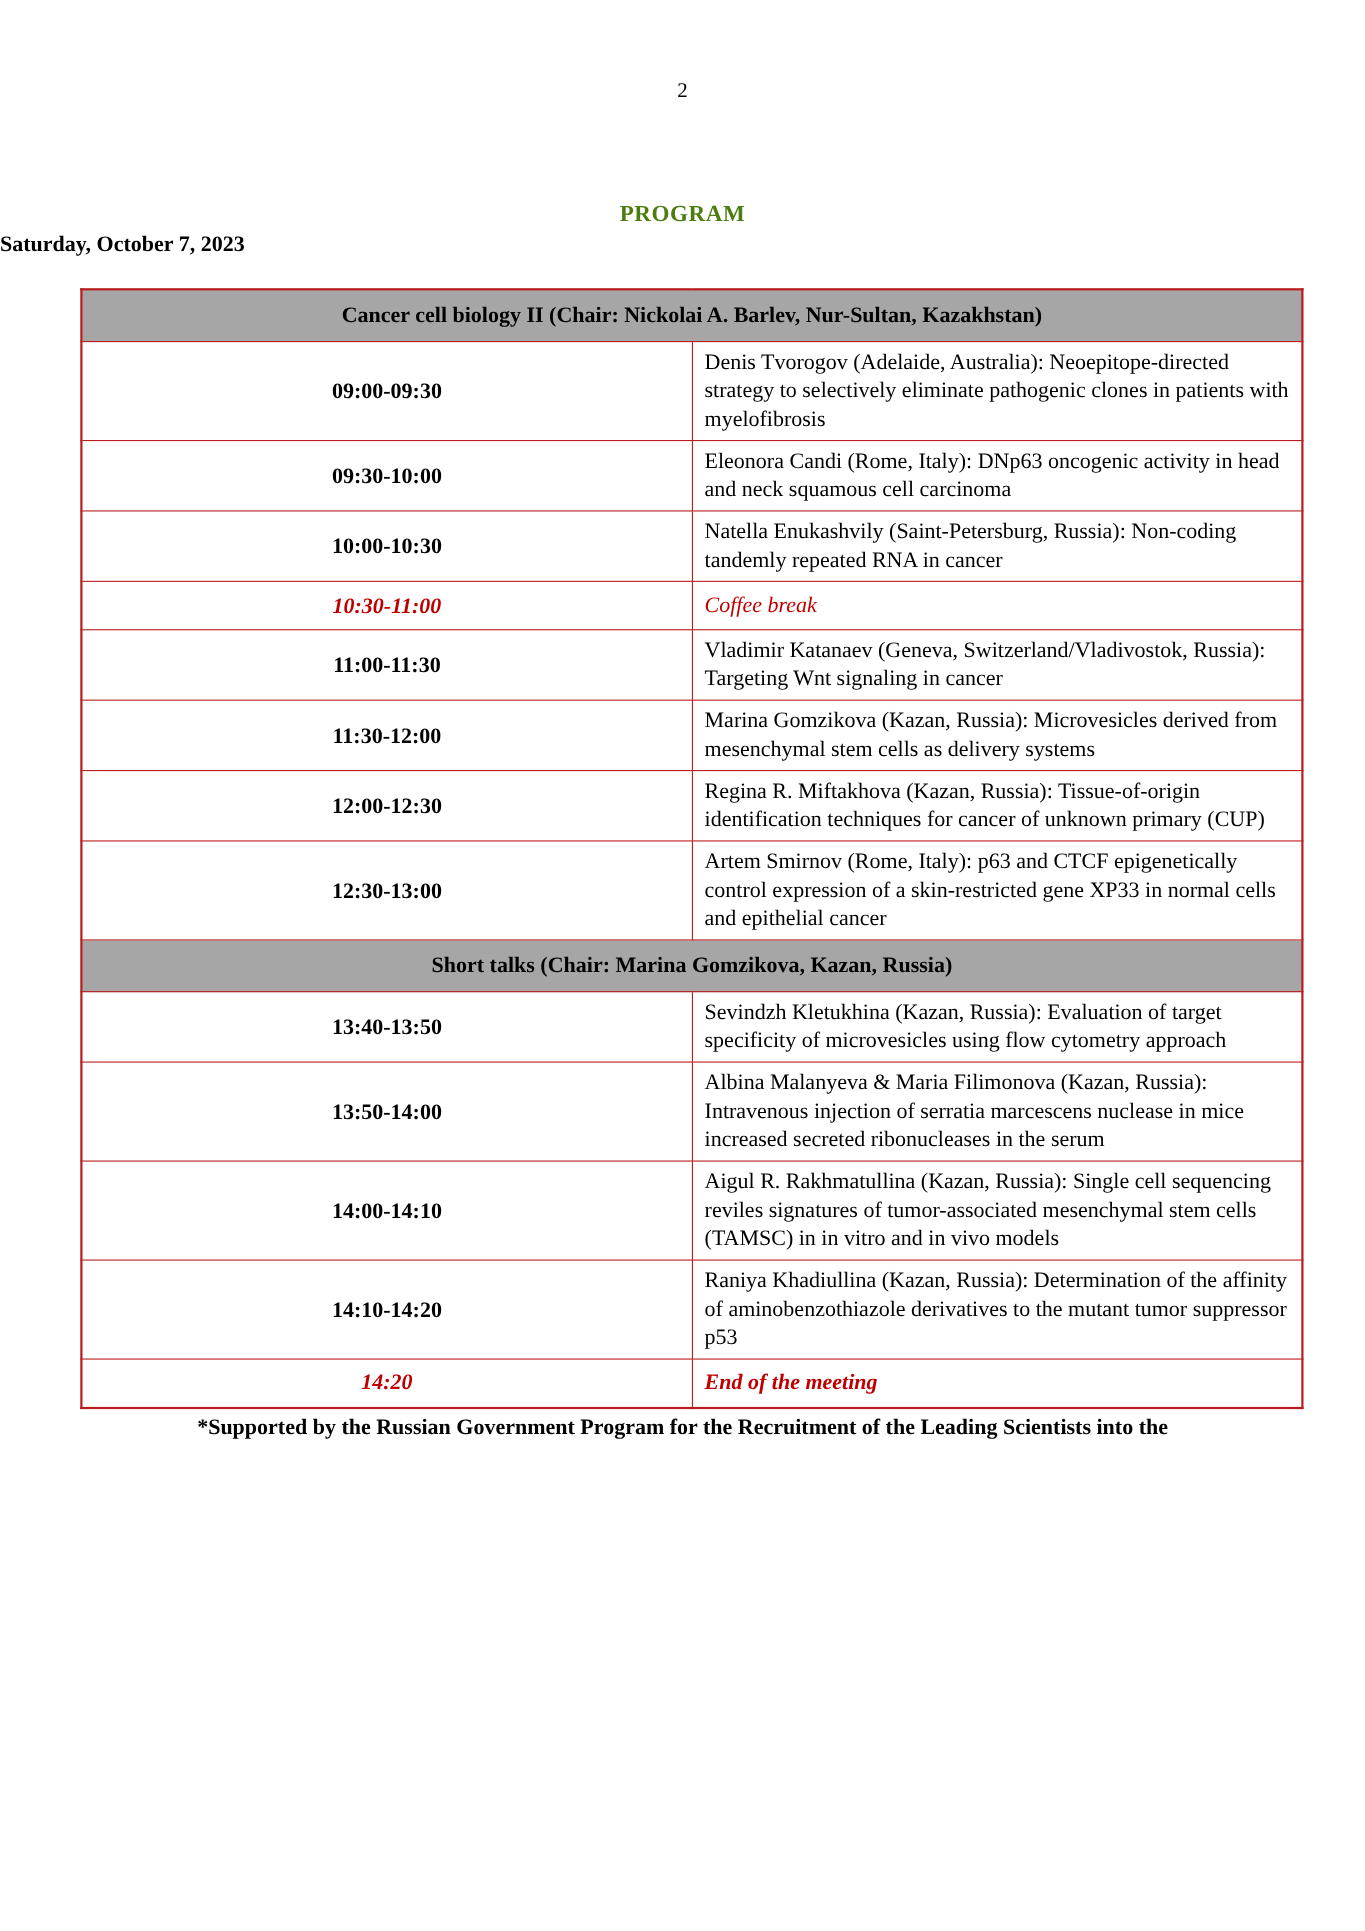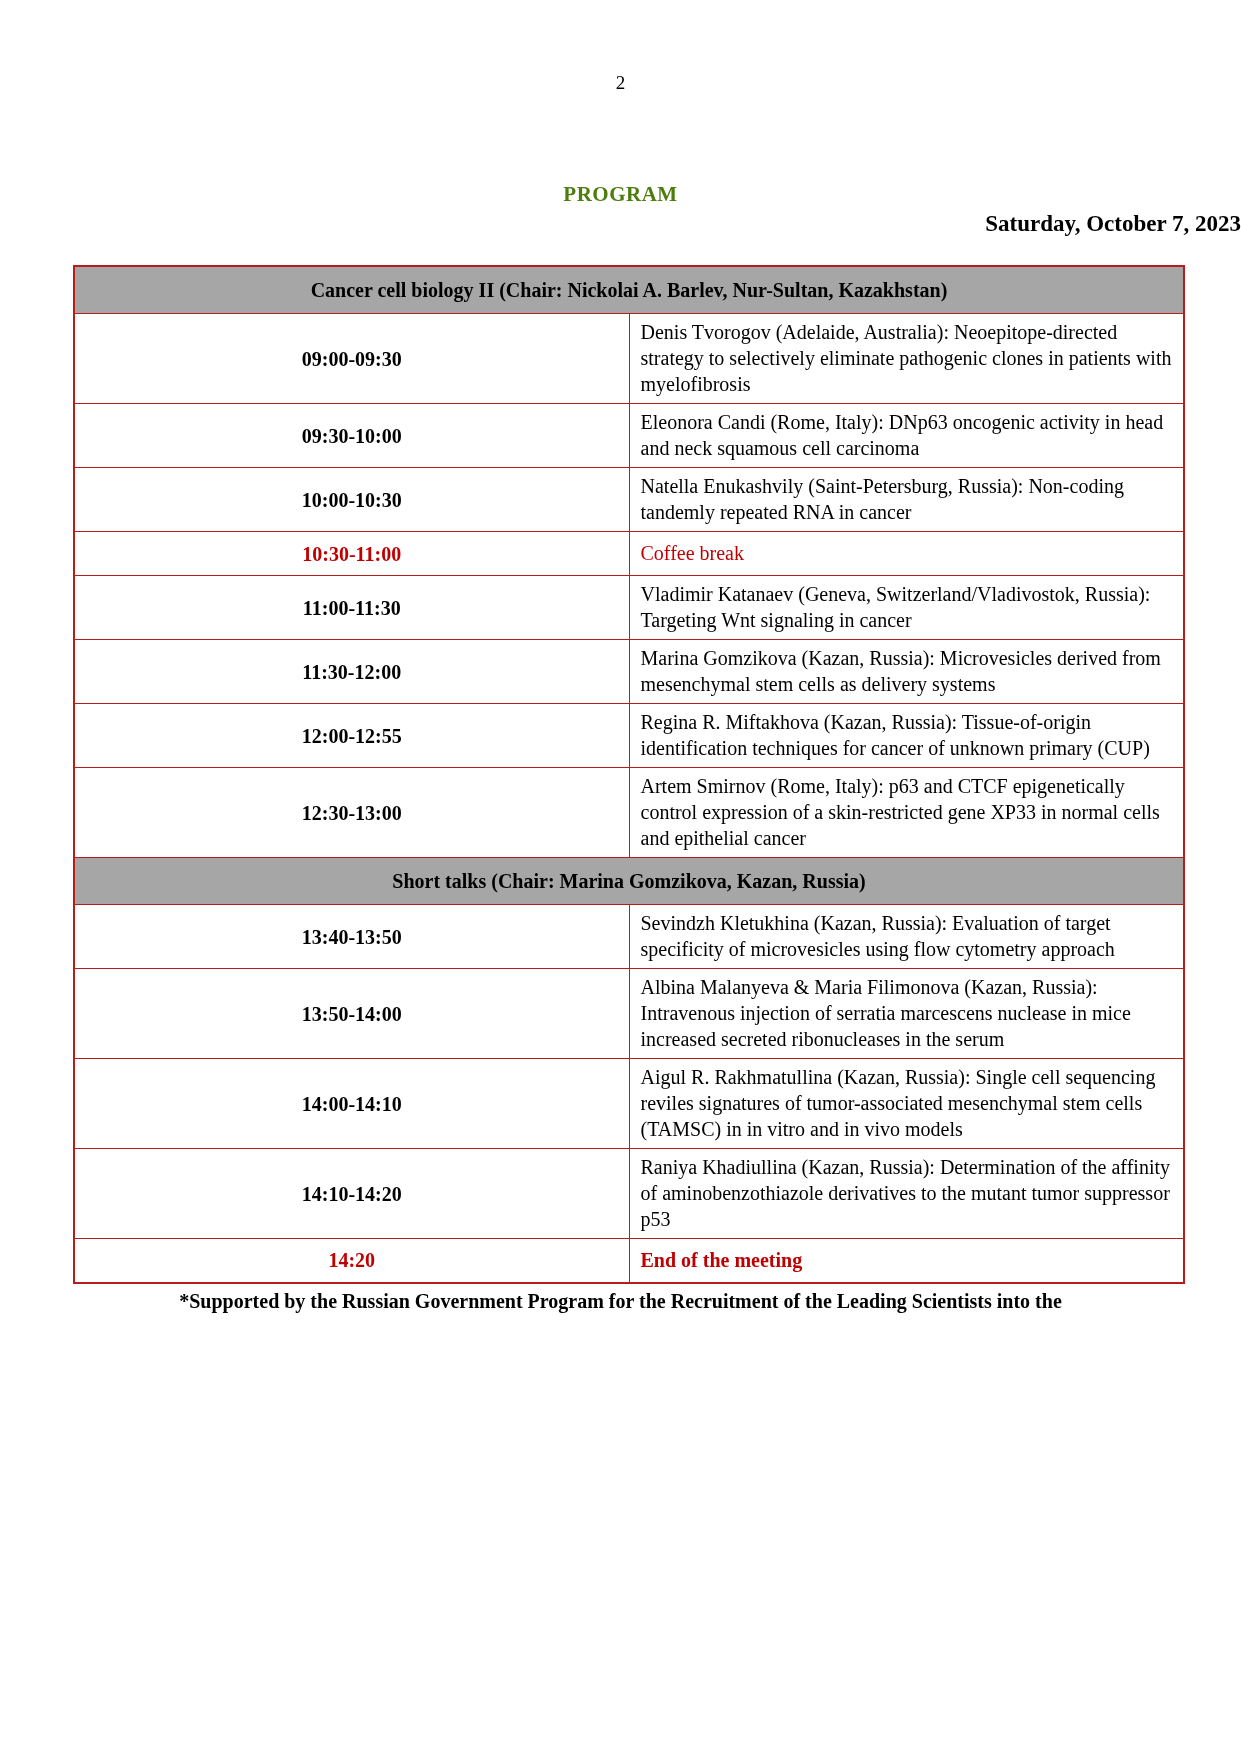--- a/index.html
+++ b/index.html
@@ -24,24 +24,23 @@
   .doc-title {
     margin-top: 88px;
     text-align: center;
     font-size: 21px;
     font-weight: bold;
     color: #4d7c0f;
     letter-spacing: 0.5px;
   }
   .doc-date {
     margin-top: 4px;
-    text-align: right;
-    font-size: 23px;
+    text-align: left;
+    font-size: 20px;
     font-weight: bold;
-    margin-left: 16px;
   }
   table.program {
     border-collapse: collapse;
     margin-left: 73px;
     margin-top: 28px;
     width: 1112px;
     table-layout: fixed;
     font-size: 20px;
     line-height: 26px;
   }
@@ -78,20 +77,21 @@
   }
   .speaker {
     font-weight: normal;
     margin-top: 37px;
   }
   tr.break-row td {
     color: #c00000;
   }
   tr.break-row {
     height: 44px;
+    font-style: italic;
   }
   tr.end-row td {
     color: #c00000;
   }
   tr.end-row td.talk {
     font-weight: bold;
   }
   .footnote {
     text-align: center;
     font-size: 20px;
@@ -134,21 +134,21 @@
     </tr>
     <tr class="talk-row">
       <td class="time">11:00-11:30</td>
       <td class="talk"><span class="speaker">Vladimir Katanaev (Geneva, Switzerland/Vladivostok, Russia)</span><span>: Targeting Wnt signaling in cancer</span></td>
     </tr>
     <tr class="talk-row">
       <td class="time">11:30-12:00</td>
       <td class="talk"><span class="speaker">Marina Gomzikova (Kazan, Russia)</span><span>: Microvesicles derived from mesenchymal stem cells as delivery systems</span></td>
     </tr>
     <tr class="talk-row">
-      <td class="time">12:00-12:55</td>
+      <td class="time">12:00-12:30</td>
       <td class="talk"><span class="speaker">Regina R. Miftakhova (Kazan, Russia)</span><span>: Tissue-of-origin identification techniques for cancer of unknown primary (CUP)</span></td>
     </tr>
     <tr class="talk-row">
       <td class="time">12:30-13:00</td>
       <td class="talk"><span class="speaker">Artem Smirnov (Rome, Italy)</span><span>: p63 and CTCF epigenetically control expression of a skin-restricted gene XP33 in normal cells and epithelial cancer</span></td>
     </tr>
 
     <tr>
       <td class="band" colspan="2">Short talks (Chair: Marina Gomzikova, Kazan, Russia)</td>
     </tr>

